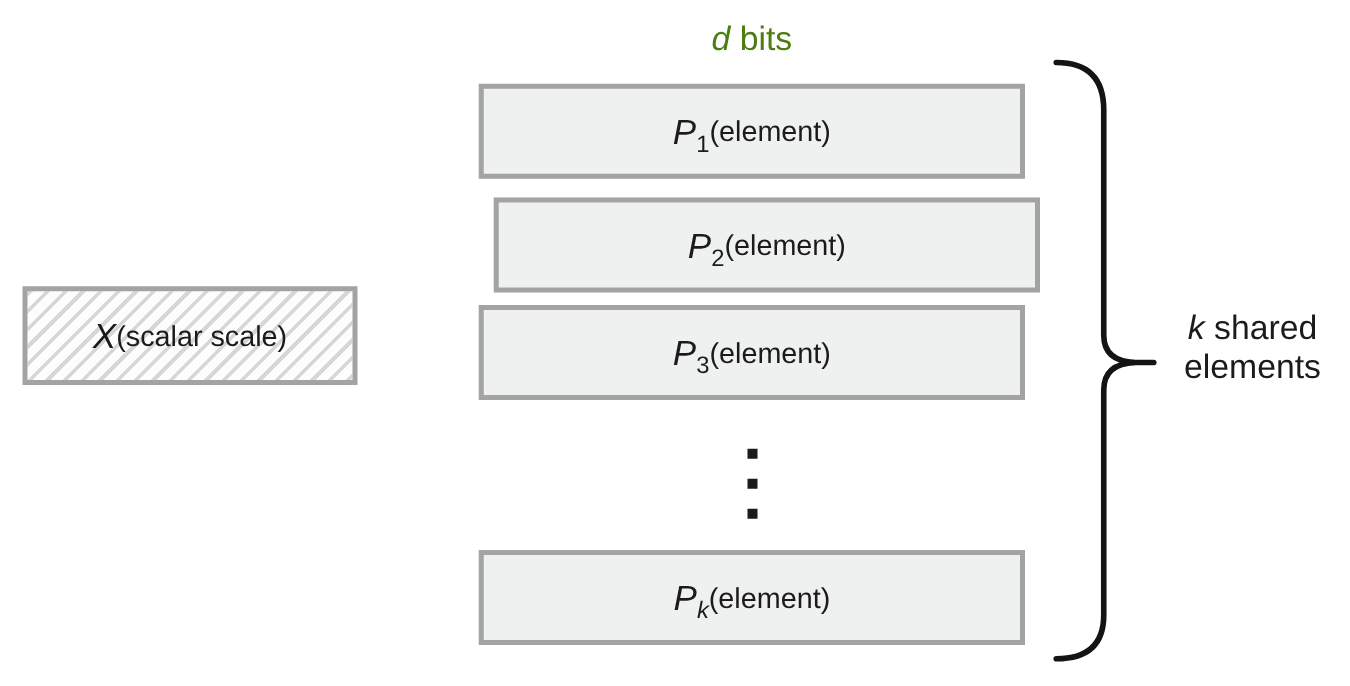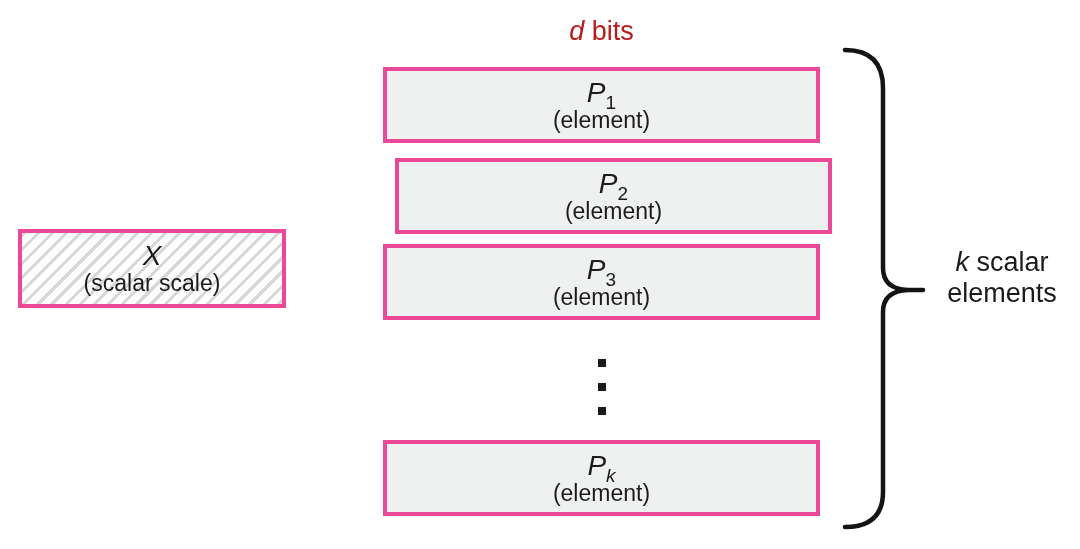--- a/index.html
+++ b/index.html
@@ -14,31 +14,31 @@
     background: #ffffff;
     font-family: "Liberation Sans", "DejaVu Sans", sans-serif;
     color: #1b1b1b;
     overflow: hidden;
   }
   .label {
     position: absolute;
     text-align: center;
     font-size: 27px;
     line-height: 30px;
-    color: #b91c1c;
+    color: #4d7c0f;
     white-space: nowrap;
   }
   .var { font-style: italic; }
 
   .box {
     position: absolute;
     box-sizing: border-box;
-    border: 4px solid #ec4899;
+    border: 4px solid #a3a3a3;
     display: flex;
-    flex-direction: column;
+    flex-direction: row;
     align-items: center;
     justify-content: center;
   }
   .element-box {
     left: 383px;
     width: 437px;
     height: 76px;
     background: #eff1f0;
   }
   .scale-box {
@@ -153,18 +153,18 @@
     <div class="box-caption">(element)</div>
   </div>
 
   <svg class="brace-svg" width="110" height="500" viewBox="0 0 110 500">
     <path d="M15 10 Q53 10 53 48 L53 228 Q53 249 78 250 Q53 251 53 272 L53 452 Q53 487 15 487" fill="none" stroke="#141414" stroke-width="4.5" stroke-linecap="round"></path>
     <path d="M78 250 L93 250" fill="none" stroke="#141414" stroke-width="4.5" stroke-linecap="round"></path>
   </svg>
 
   <div class="brace-label">
     <div>
-      <span class="var">k</span><span> scalar</span>
+      <span class="var">k</span><span> shared</span>
     </div>
     <div>elements</div>
   </div>
 
 </div>
 
 </body></html>

